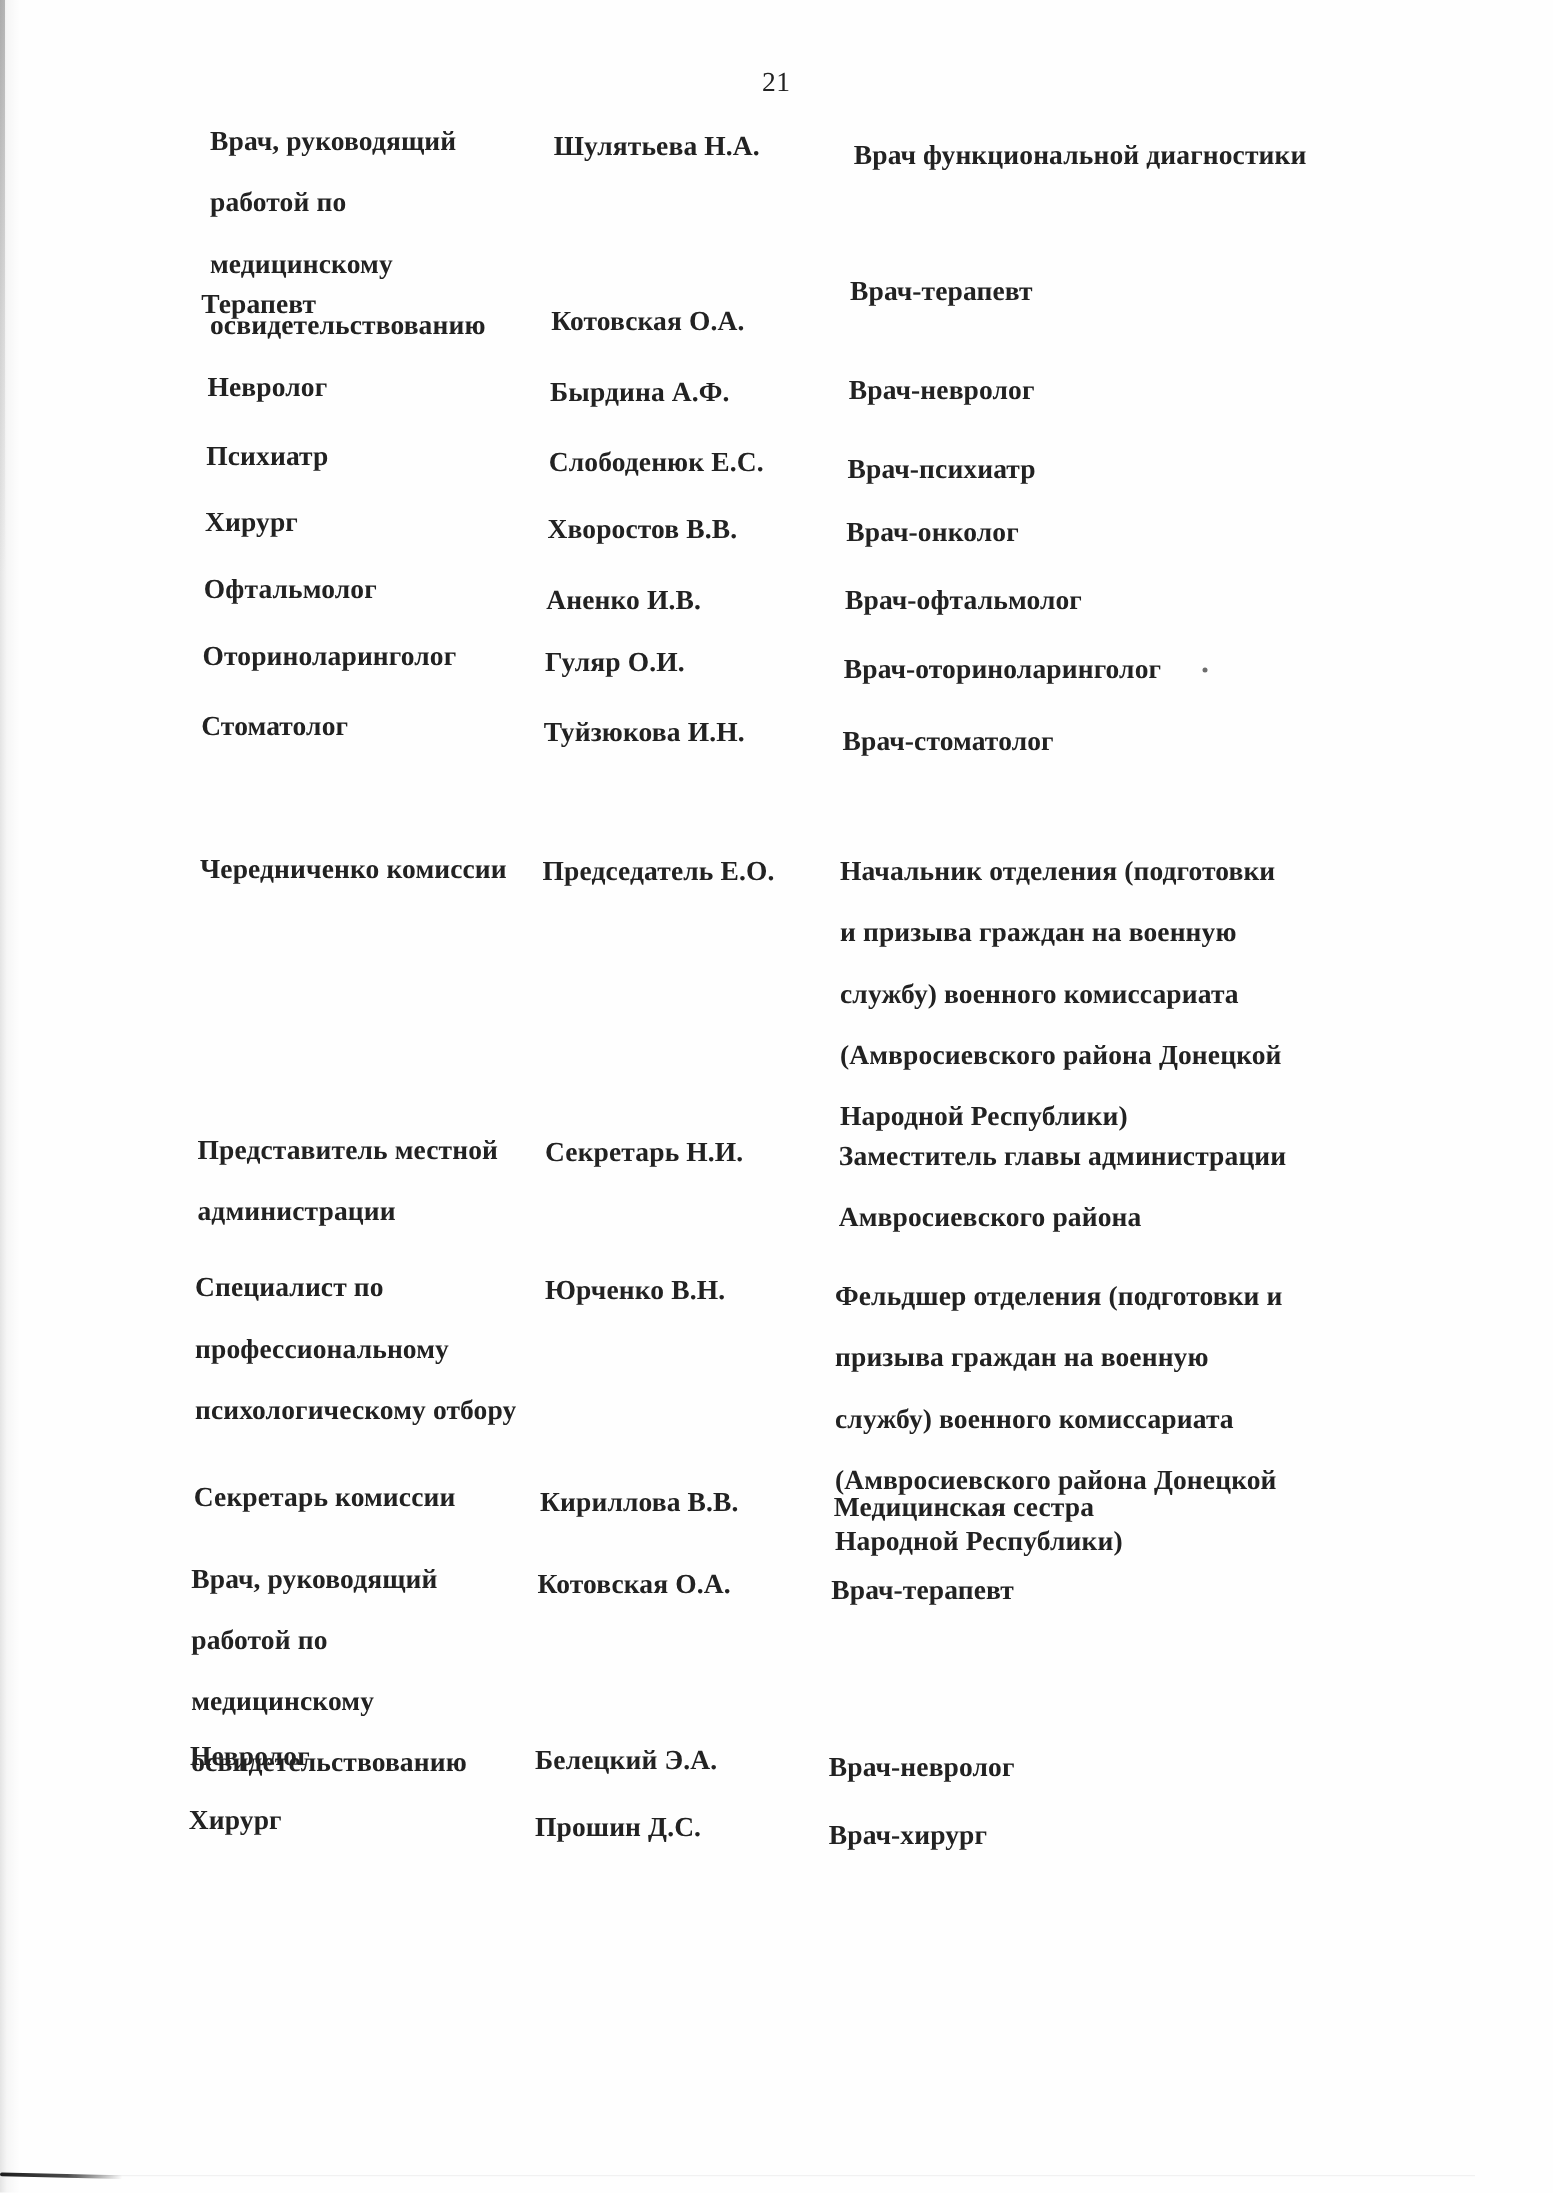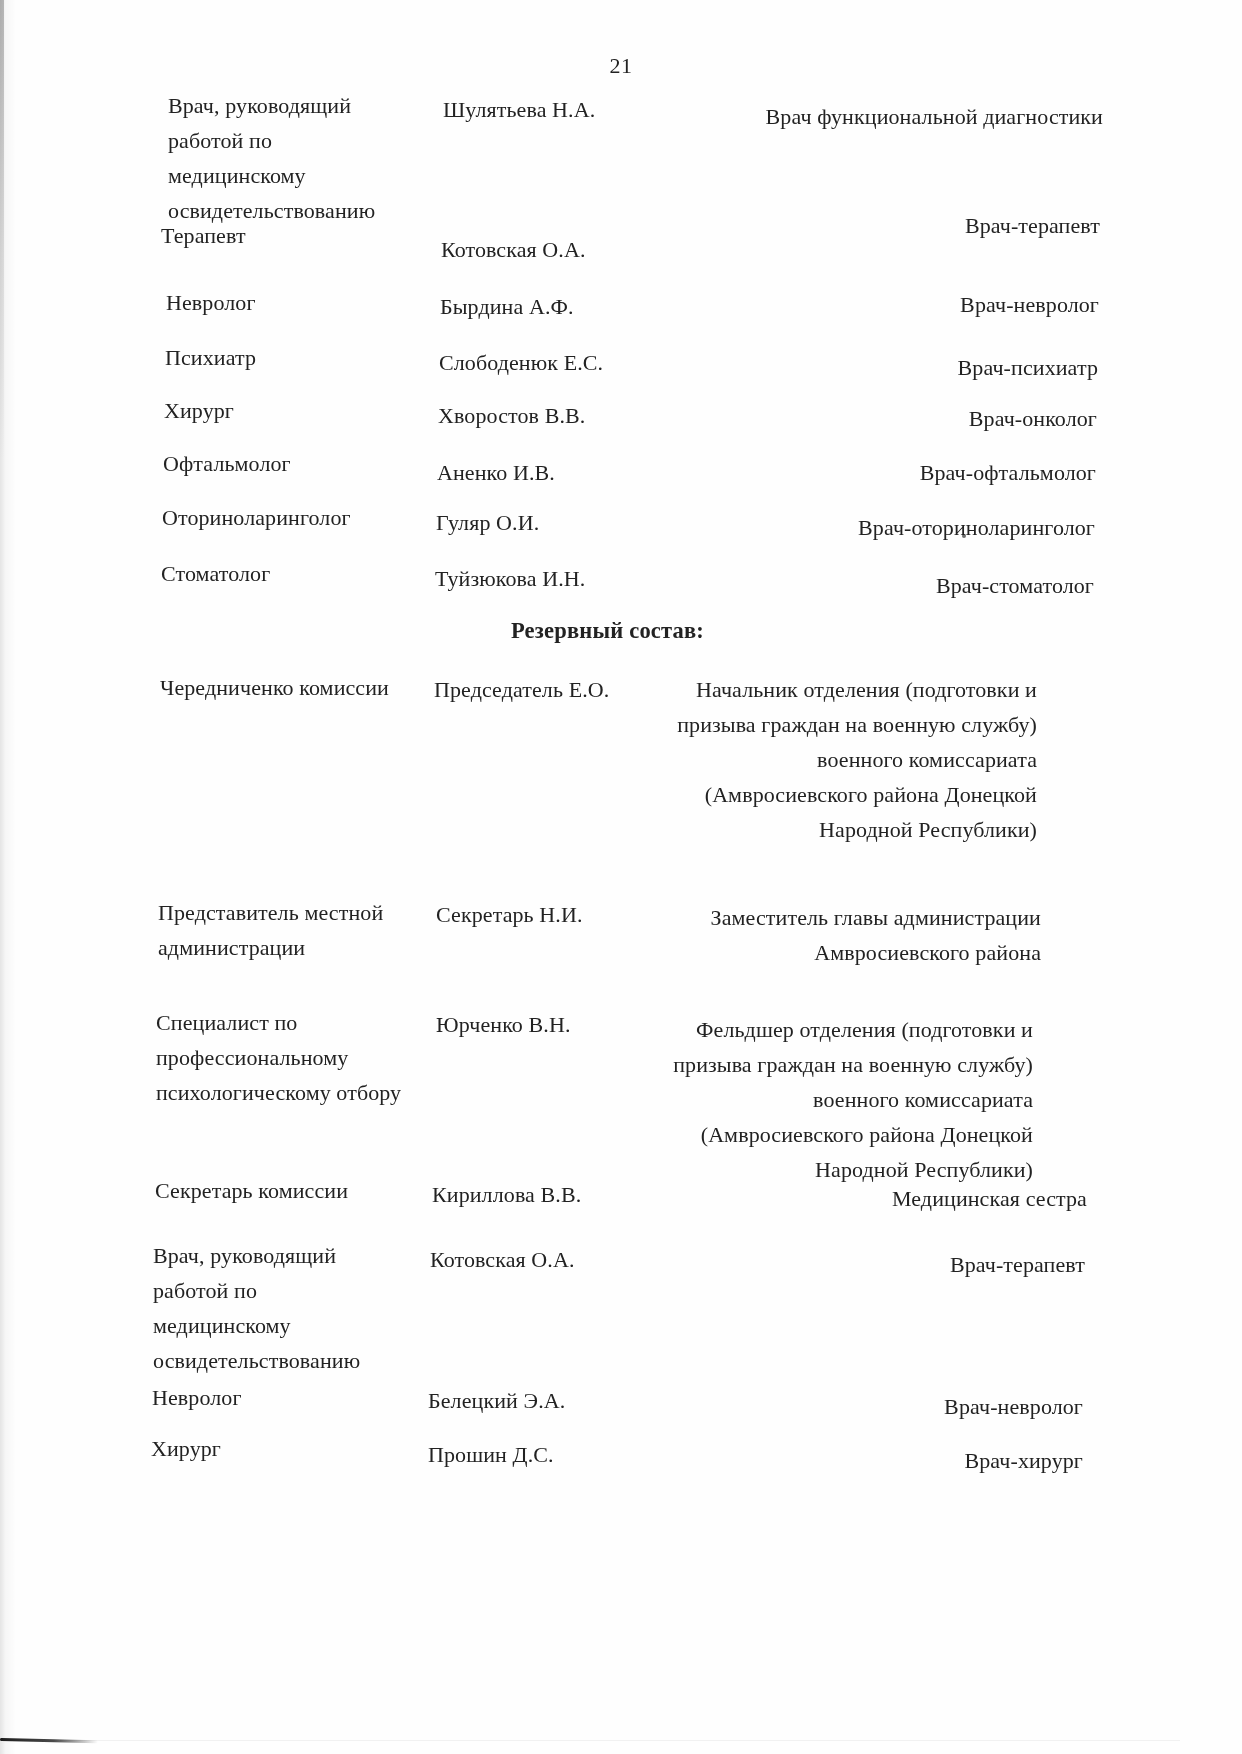--- a/index.html
+++ b/index.html
@@ -69,26 +69,27 @@
   .row {
     position: absolute;
     left: 0;
     width: 100%;
     height: 0;
     overflow: visible;
   }
   .cell {
     position: absolute;
     font-size: 22px;
-    line-height: 35px;
+    line-height: 49px;
     letter-spacing: 0.1px;
+    font-weight: bold;
   }
   .role-cell { width: 240px; }
   .name-cell { width: 230px; }
-  .pos-cell  { width: 420px; text-align: right; }
+  .pos-cell  { width: 420px; }
   .heading {
     position: absolute;
     left: 0;
     width: 1215px;
     text-align: center;
     font-weight: bold;
     font-size: 22.5px;
     letter-spacing: 0.2px;
   }
 </style>
@@ -140,21 +141,20 @@
     <div class="cell name-cell" style="left:436px;top:5px">Гуляр О.И.</div>
     <div class="cell pos-cell" style="left:675px;top:10px">Врач-оториноларинголог</div>
   </div>
 
   <div class="row" style="top:556px">
     <div class="cell role-cell" style="left:161px">Стоматолог</div>
     <div class="cell name-cell" style="left:435px;top:5px">Туйзюкова И.Н.</div>
     <div class="cell pos-cell" style="left:674px;top:12px">Врач-стоматолог</div>
   </div>
 
-  <div class="heading" style="top:618px">Резервный состав:</div>
 
   <div class="row" style="top:670px">
     <div class="cell role-cell" style="left:160px;width:270px">Чередниченко комиссии</div>
     <div class="cell name-cell" style="left:434px;top:2px">Председатель Е.О.</div>
     <div class="cell pos-cell" style="left:672px;top:2px;width:365px">Начальник отделения (подготовки и призыва граждан на военную службу) военного комиссариата (Амвросиевского района Донецкой Народной Республики)</div>
   </div>
 
 
   <div class="row" style="top:895px">
     <div class="cell role-cell" style="left:158px;width:260px">Представитель местной администрации</div>

